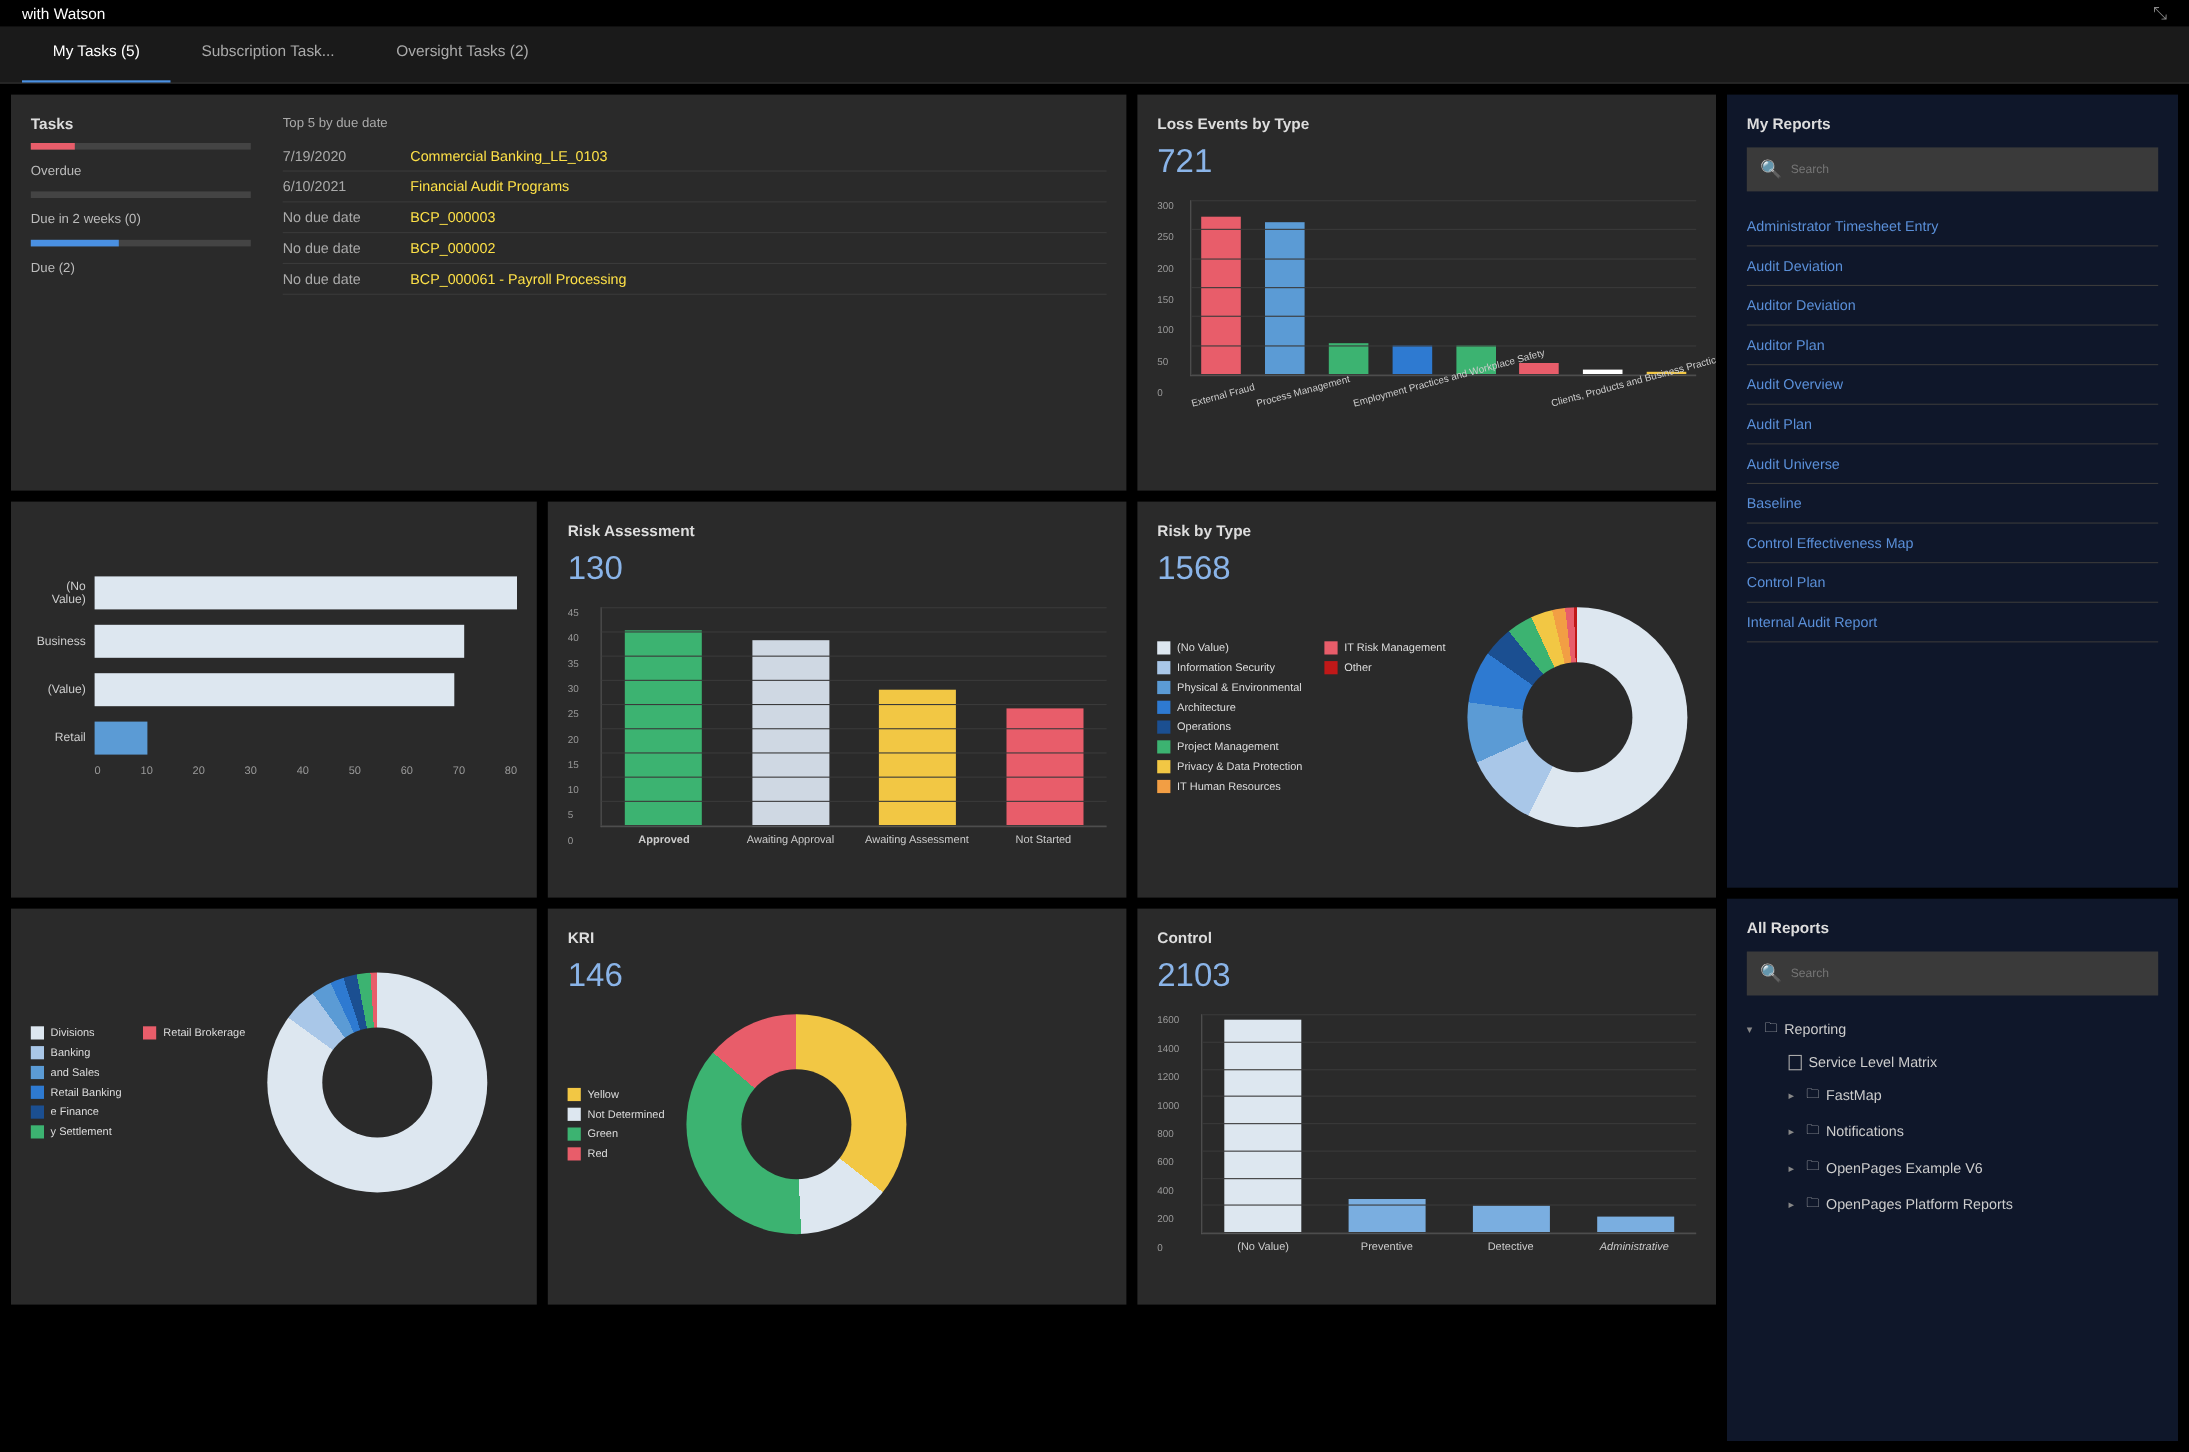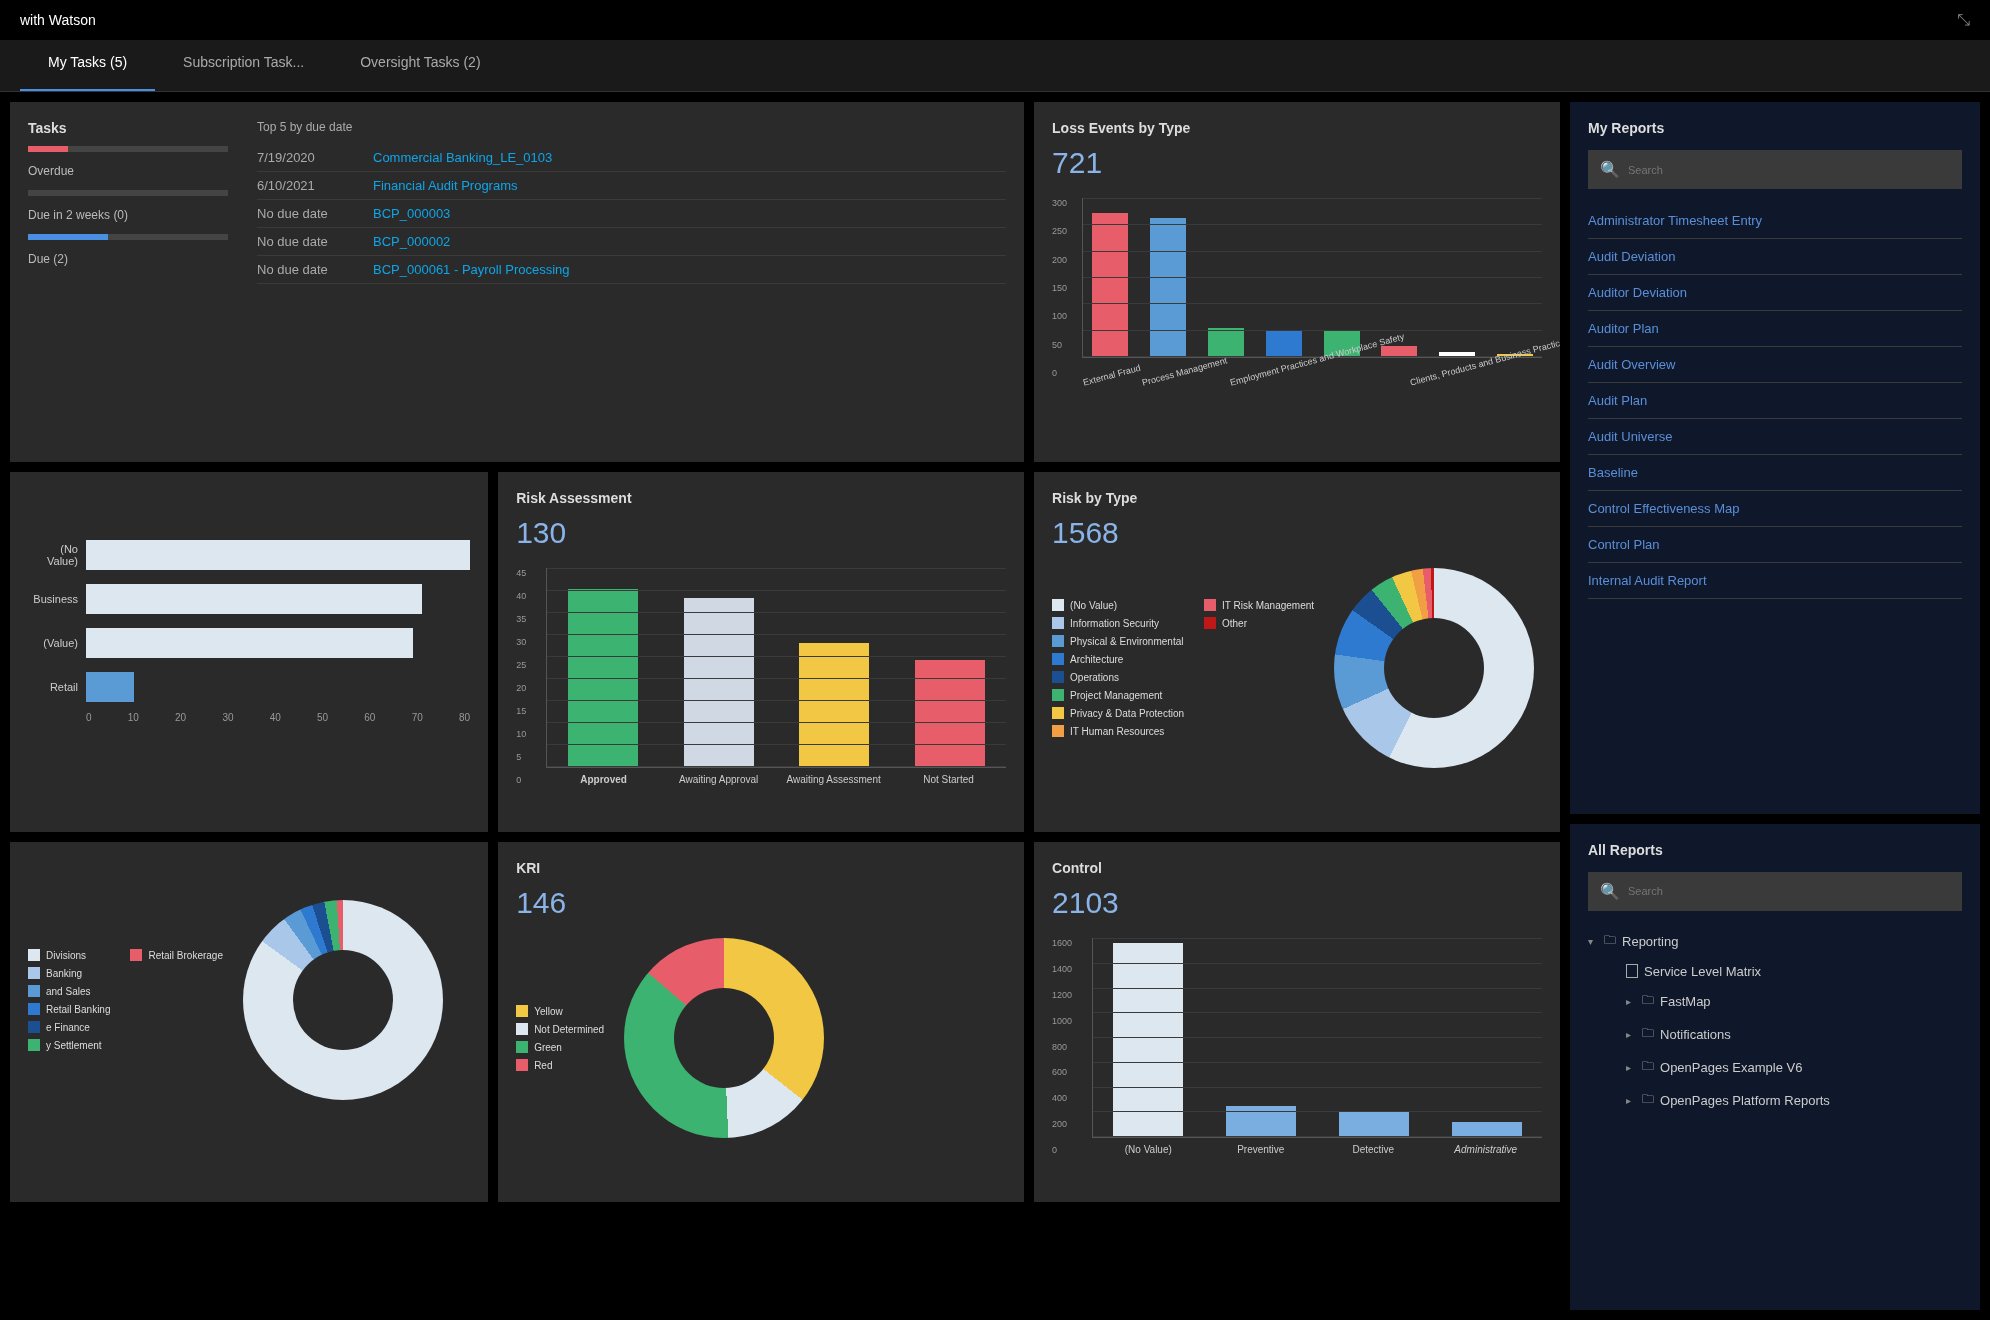--- a/index.html
+++ b/index.html
@@ -1,18 +1,18 @@
 <!DOCTYPE html>
 <html><head>
 <meta charset="utf-8">
 <style>
 * { margin: 0; padding: 0; box-sizing: border-box; font-family: Arial, sans-serif; }
 body { background: #000; color: #c0c0c0; width: 1990px; height: 1320px; overflow: hidden; }
 .app { display: flex; flex-direction: column; height: 100%; }
-.topbar { background: #000; height: 40px; padding: 10px 20px; color: #fff; font-size: 14px; display:flex; justify-content:space-between; align-items:center; }
+.topbar { background: #000; height: 24px; padding: 10px 20px; color: #fff; font-size: 14px; display:flex; justify-content:space-between; align-items:center; }
 .tabs { background: #1a1a1a; display: flex; gap: 0; padding: 0 20px; border-bottom: 1px solid #333; height: 52px; align-items: stretch; }
 .tab { padding: 14px 28px; font-size: 14px; color: #aaa; cursor: pointer; border-bottom: 2px solid transparent; }
 .tab.active { color: #fff; border-bottom-color: #4a90e2; }
 .main { display: flex; flex: 1; gap: 10px; padding: 10px; overflow: hidden; }
 .dashboard { flex: 1; display: grid; grid-template-columns: 1fr 1.1fr 1.1fr; grid-template-rows: 360px 360px 360px; gap: 10px; }
 .panel { background: #2a2a2a; padding: 18px; overflow: hidden; position: relative; }
 .panel-title { font-size: 14px; font-weight: bold; color: #ddd; margin-bottom: 10px; }
 .panel-value { font-size: 30px; color: #8ab4e8; margin-bottom: 18px; }
 .sidebar { width: 410px; display: flex; flex-direction: column; gap: 10px; }
 .side-panel { background: #0f172a; padding: 18px; }
@@ -22,21 +22,21 @@
 .report-link { display: block; color: #5a8fd8; font-size: 13px; padding: 10px 0; border-bottom: 1px solid #3a3a3a; cursor: pointer; }
 .tree-item { display: flex; align-items: center; gap: 6px; color: #ccc; font-size: 13px; padding: 6px 0; cursor: pointer; }
 .tree-item.child { padding-left: 38px; }
 .caret { display: inline-block; width: 10px; font-size: 10px; color: #888; }
 .folder { color: #ccc; font-size: 12px; }
 .doc-icon { display:inline-block; width:12px; height:14px; border:1px solid #aaa; }
 .task-table { margin-top: 8px; }
 .task-subtitle { font-size: 12px; color: #aaa; margin-bottom: 10px; }
 .task-row { display: flex; gap: 16px; padding: 6px 0; border-bottom: 1px solid #3a3a3a; font-size: 13px; }
 .task-date { width: 100px; color: #aaa; }
-.task-link { color: #0ea5e9; cursor: pointer; }
+.task-link { color: #fde047; cursor: pointer; }
 .task-status-row { font-size:12px; color:#bbb; display:flex; align-items:center; gap:8px; margin-bottom:12px; }
 .task-bar { flex:1; height:6px; background:#444; position:relative; }
 .task-bar-fill { position:absolute; left:0; top:0; height:100%; }
 
 .bar-chart { display: flex; align-items: flex-end; gap: 4px; height: 160px; position: relative; border-left:1px solid #555; border-bottom:1px solid #555; }
 .bar-group { flex:1; display:flex; flex-direction:column; align-items:center; }
 .bar { width: 50px; }
 .bar-label { font-size: 9px; color: #ccc; margin-top: 6px; text-align:center; transform: rotate(-15deg); transform-origin: top left; white-space:nowrap; position:relative; top:10px; }
 .bar-label-flat { font-size:10px; color:#ccc; margin-top:6px; text-align:center; }
 .y-ticks { position:absolute; left:-30px; top:0; bottom:0; display:flex; flex-direction:column; justify-content:space-between; font-size:9px; color:#999; }

